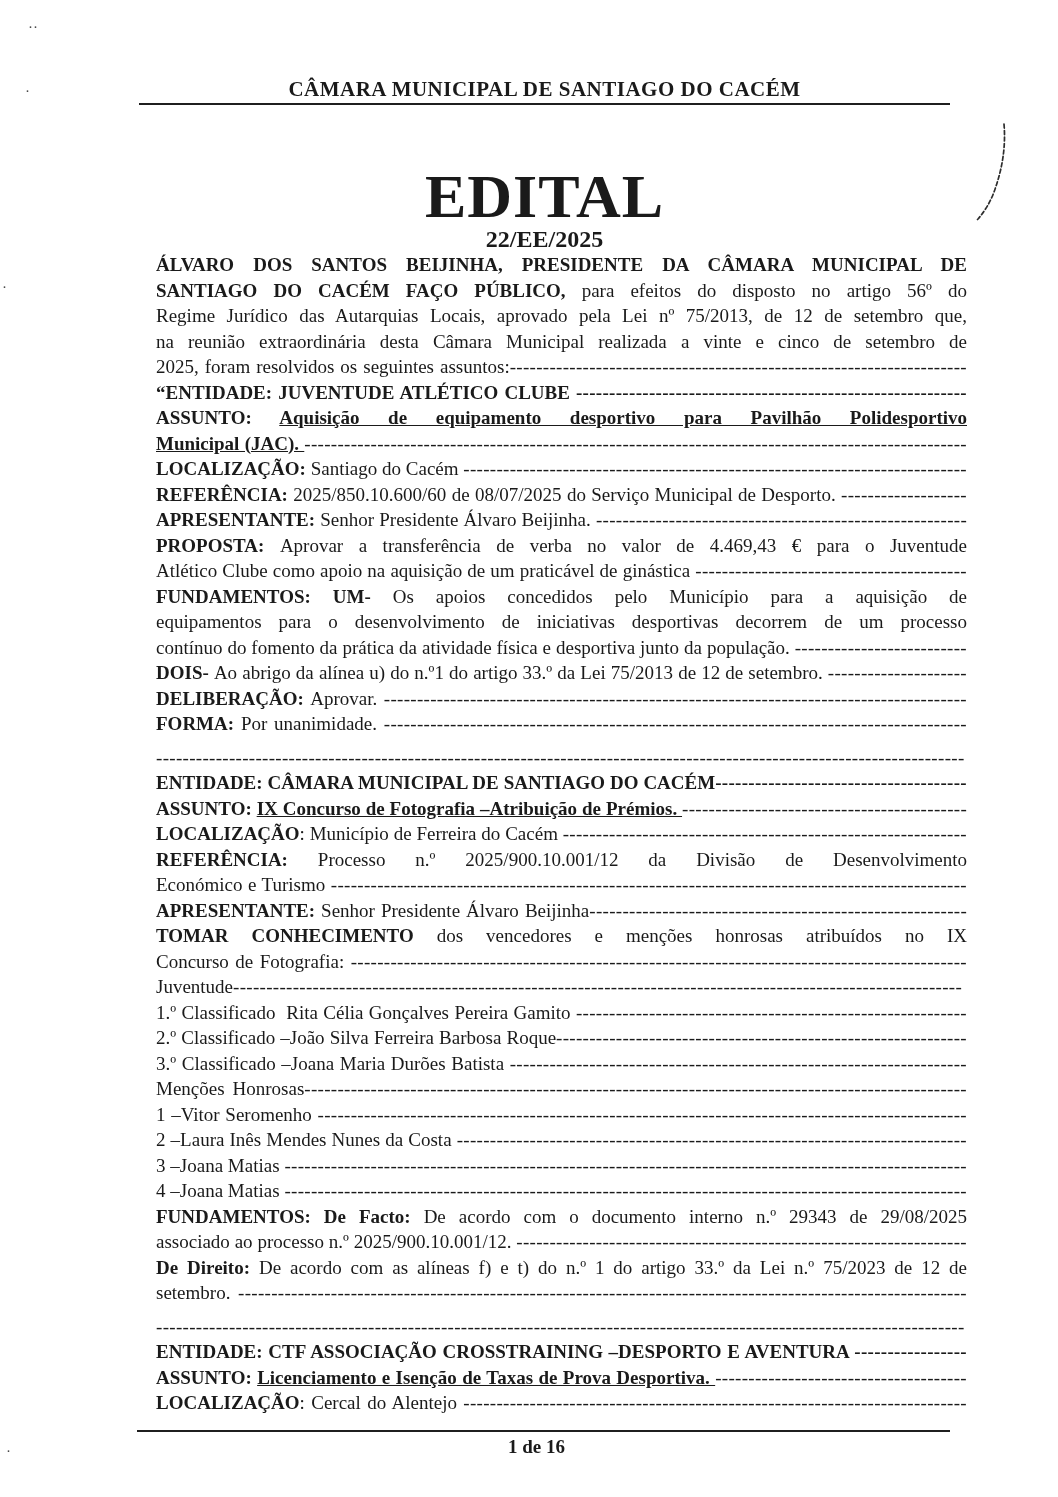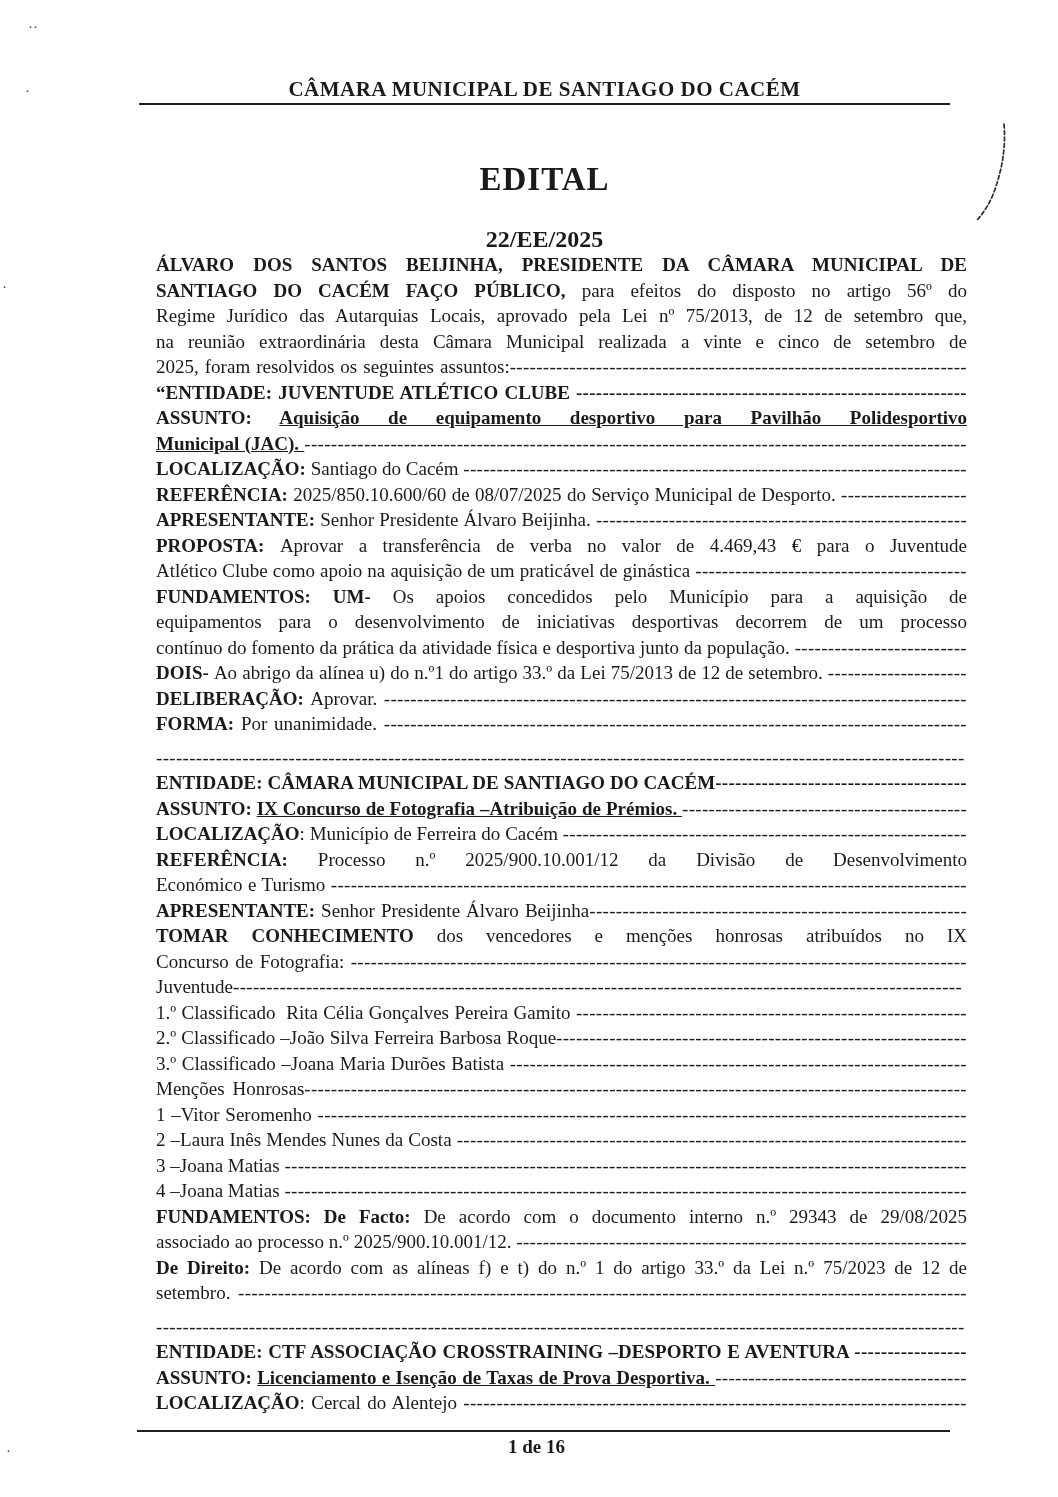--- a/index.html
+++ b/index.html
@@ -24,21 +24,21 @@
   .header-rule {
     position: absolute;
     top: 103px; left: 139px; width: 811px; height: 2px;
     background: #1f1f1f;
   }
   .doc-title {
     position: absolute;
     top: 161px; left: 139px; width: 811px;
     text-align: center;
     font-weight: bold;
-    font-size: 33px;
+    font-size: 62px;
     letter-spacing: 1px;
   }
   .doc-number {
     position: absolute;
     top: 226px; left: 139px; width: 811px;
     text-align: center;
     font-weight: bold;
     font-size: 24px;
   }
   .doc-body {

